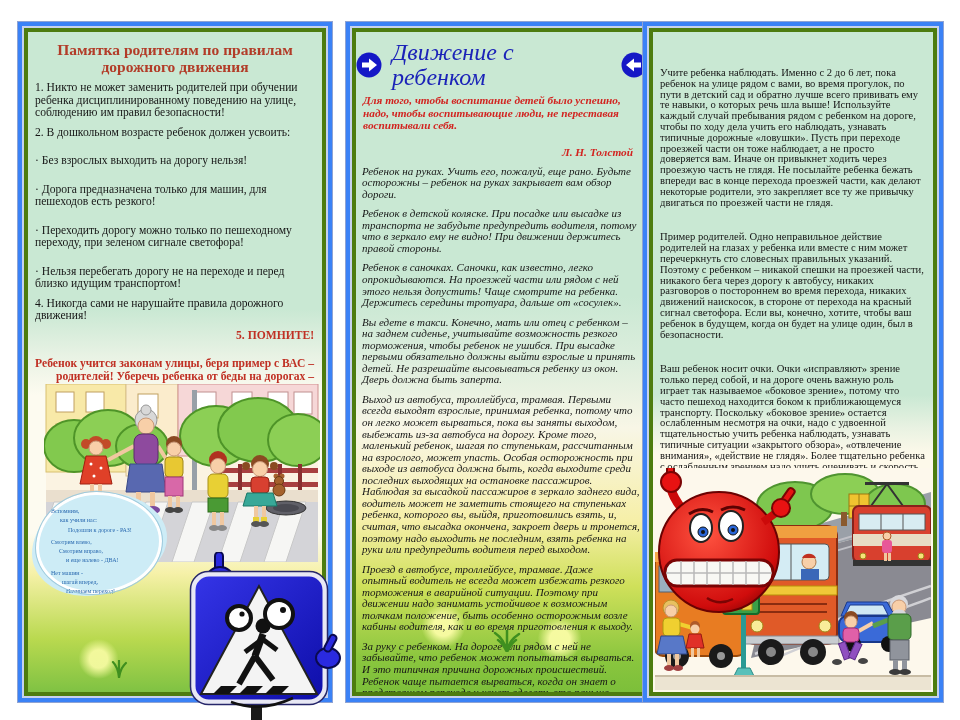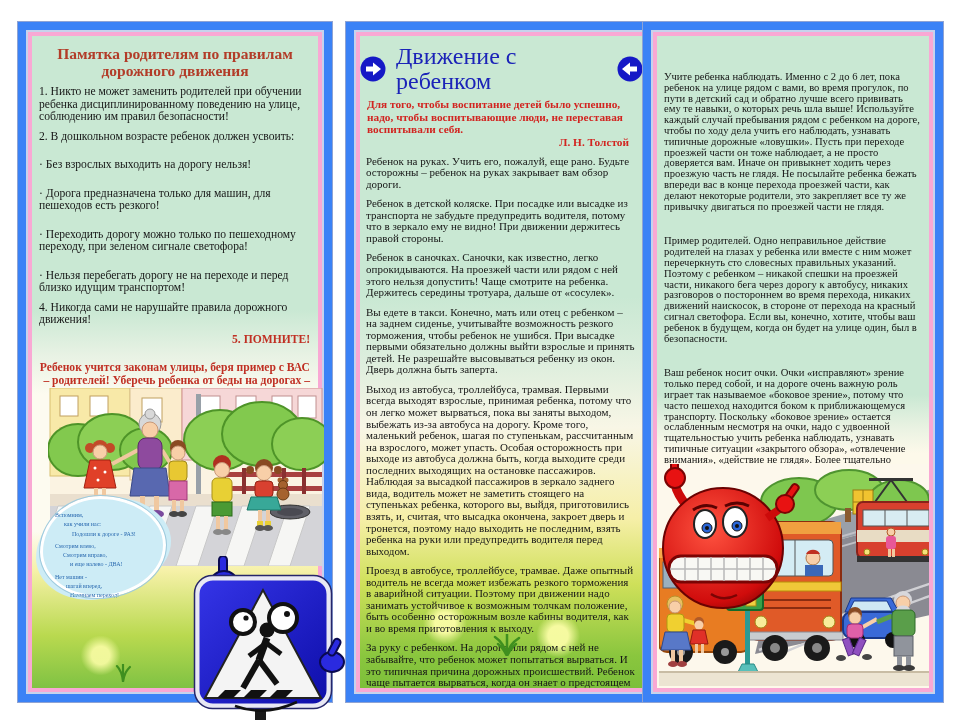--- a/index.html
+++ b/index.html
@@ -2,59 +2,60 @@
 <html><head>
 <meta charset="utf-8">
 <style>
   * { margin:0; padding:0; box-sizing:border-box; }
   html,body { width:960px; height:720px; }
   body {
     position:relative; background:#ffffff; overflow:hidden;
     font-family:"Liberation Serif", serif; color:#161616;
   }
   .panel {
-    position:absolute; top:22px; height:680px; background:#f9a8d4;
-    border:8px solid #3b82f6;
+    position:absolute; top:22px; height:680px; background:#4d7c0f;
+    border:4px solid #3b82f6;
     box-shadow: 0 0 0 1px #8fa3d3, inset 0 0 0 2px #c7d2ec;
   }
   .panel-left  { left:18px;  width:314px; }
   .panel-mid   { left:346px; width:311px; }
   .panel-right { left:643px; width:300px; }
   .inner { position:absolute; left:6px; right:6px; top:6px; bottom:6px; }
   .panel-left .inner {
     background:
       radial-gradient(circle at 24% 95%, rgba(255,255,170,.85) 0 9px, rgba(255,255,170,0) 20px),
       linear-gradient(180deg,#c9e8d3 0%,#c9e8d3 42%,#e8f2e4 49%,#fdfbf0 55%,#fdfbf0 76%,#f6f1a8 82%,#b9d94f 92%,#7fc243 100%);
   }
   .panel-mid .inner {
     overflow:hidden;
     background:
       radial-gradient(circle at 30% 90%, rgba(255,255,170,.9) 0 10px, rgba(255,255,170,0) 22px),
       radial-gradient(circle at 70% 92%, rgba(255,255,170,.9) 0 10px, rgba(255,255,170,0) 22px),
       linear-gradient(180deg,#c9e8d3 0%,#c9e8d3 40%,#ddeedd 50%,#f8f6e6 60%,#f6efa8 74%,#cfe05a 84%,#8ac63e 95%,#7cbf3a 100%);
+    font-style: italic;
   }
   .panel-right .inner {
     overflow:hidden;
     background: linear-gradient(180deg,#c9e8d3 0%,#c9e8d3 55%,#e9f2e2 60%,#fdf9ea 64%,#fdf9ea 100%);
   }
   
   .left-title {
     color:#b23c28; font-weight:bold; font-size:15.5px; line-height:1.1;
     text-align:center; padding-top:9px;
   }
   .panel-left .para {
     font-size:11.6px; line-height:1.08; margin:7px 8px 0 7px;
   }
   .panel-left .para.tight { margin-top:16px; }
   .panel-left .para.red { color:#c03024; font-weight:bold;text-align:right; }
   
   .mid-header { display:flex; align-items:center; justify-content:center; gap:10px; padding-top:8px; }
   .mid-title { color:#1b23b8; font-size:24px; line-height:1.05; }
   .arrow-circle { width:26px; height:26px; flex:0 0 auto; }
-  .quote { color:#d22420; font-weight:bold; font-size:11.3px; line-height:1.1; margin:4px 8px 0 7px; }
+  .quote { color:#d22420; font-weight:bold; font-size:11.3px; line-height:1.1; margin:4px 8px 14px 7px; }
   .quote-author { color:#d22420; font-weight:bold; font-size:11.3px; text-align:right; margin:0 14px 0 0; }
   .panel-mid .para { font-size:11px; line-height:1.05; margin:8px 7px 0 6px; }
   
   .panel-right .para { font-size:10.6px; line-height:1.02; margin:24px 8px 0 7px; }
   .panel-right .para:first-child { margin-top:36px; }
   
   .scene-crosswalk { position:absolute; left:16px; top:352px; width:276px; height:178px; z-index:1; }
   .scene-crosswalk svg { width:100%; height:100%; display:block; }
   .speech-bubble {
     position:absolute; left:8px; top:460px; width:126px; height:102px; z-index:3;

